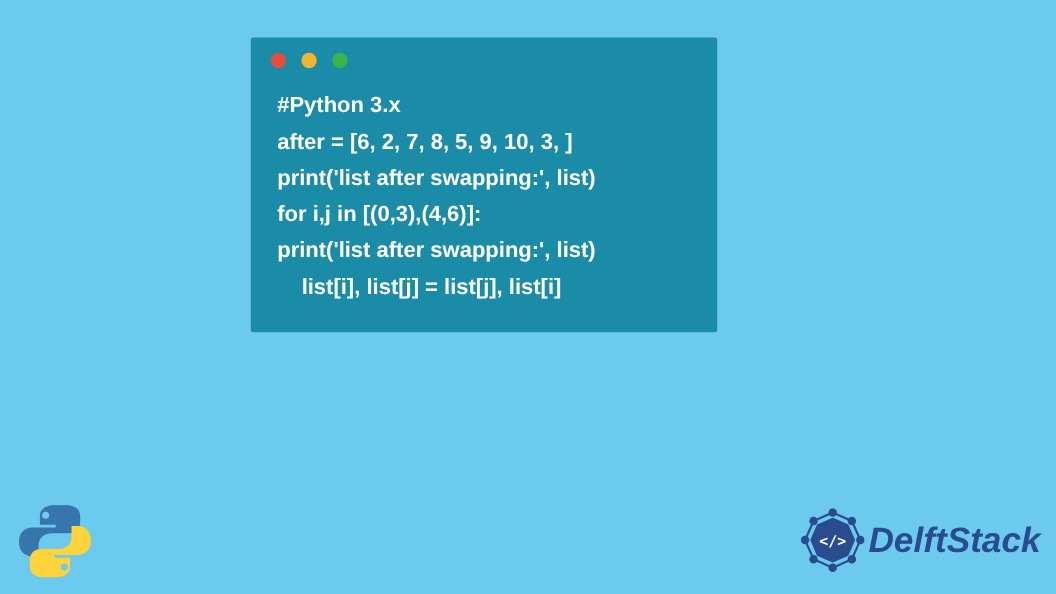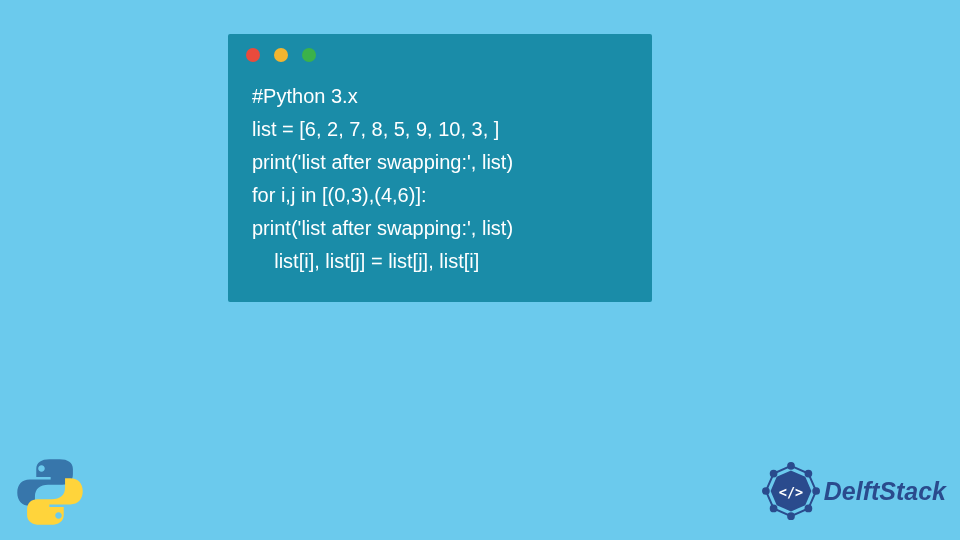--- a/index.html
+++ b/index.html
@@ -35,20 +35,21 @@
     }
     .control-red { background: #e94b3c; }
     .control-yellow { background: #f2b530; }
     .control-green { background: #3bb24a; }
     .code-content {
       padding: 10px 24px 24px 24px;
       color: #ffffff;
       font-size: 20px;
       line-height: 1.65;
       font-family: Arial, sans-serif;
+      font-weight: bold;
     }
     .code-line {
       white-space: pre;
     }
     .python-logo {
       position: absolute;
       bottom: 12px;
       left: 14px;
       width: 72px;
       height: 72px;
@@ -60,37 +61,37 @@
       display: flex;
       align-items: center;
       gap: 4px;
     }
     .delft-emblem {
       width: 58px;
       height: 58px;
     }
     .delft-text {
       color: #2a4b8d;
-      font-size: 25px;
+      font-size: 32px;
       font-weight: 600;
       font-style: italic;
     }
   </style>
 </head>
 <body>
 
 <div class="code-window">
   <div class="window-controls">
     <div class="control-dot control-red"></div>
     <div class="control-dot control-yellow"></div>
     <div class="control-dot control-green"></div>
   </div>
   <div class="code-content">
     <div class="code-line">#Python 3.x</div>
-    <div class="code-line">list = [6, 2, 7, 8, 5, 9, 10, 3, ]</div>
+    <div class="code-line">after = [6, 2, 7, 8, 5, 9, 10, 3, ]</div>
     <div class="code-line">print('list after swapping:', list)</div>
     <div class="code-line">for i,j in [(0,3),(4,6)]:</div>
     <div class="code-line">print('list after swapping:', list)</div>
     <div class="code-line">    list[i], list[j] = list[j], list[i]</div>
   </div>
 </div>
 
 <div class="python-logo">
   <svg viewBox="0 0 110 110" width="72" height="72">
     <path fill="#3776ab" d="M 54,5 C 42,5 34,10 34,20 L 34,32 L 56,32 L 56,36 L 24,36 C 12,36 5,44 5,56 C 5,68 12,76 24,76 L 32,76 L 32,62 C 32,50 40,44 52,44 L 74,44 C 84,44 90,38 90,28 L 90,20 C 90,10 82,5 70,5 Z M 42,14 C 45,14 47,16 47,19 C 47,22 45,24 42,24 C 39,24 37,22 37,19 C 37,16 39,14 42,14 Z"></path>

